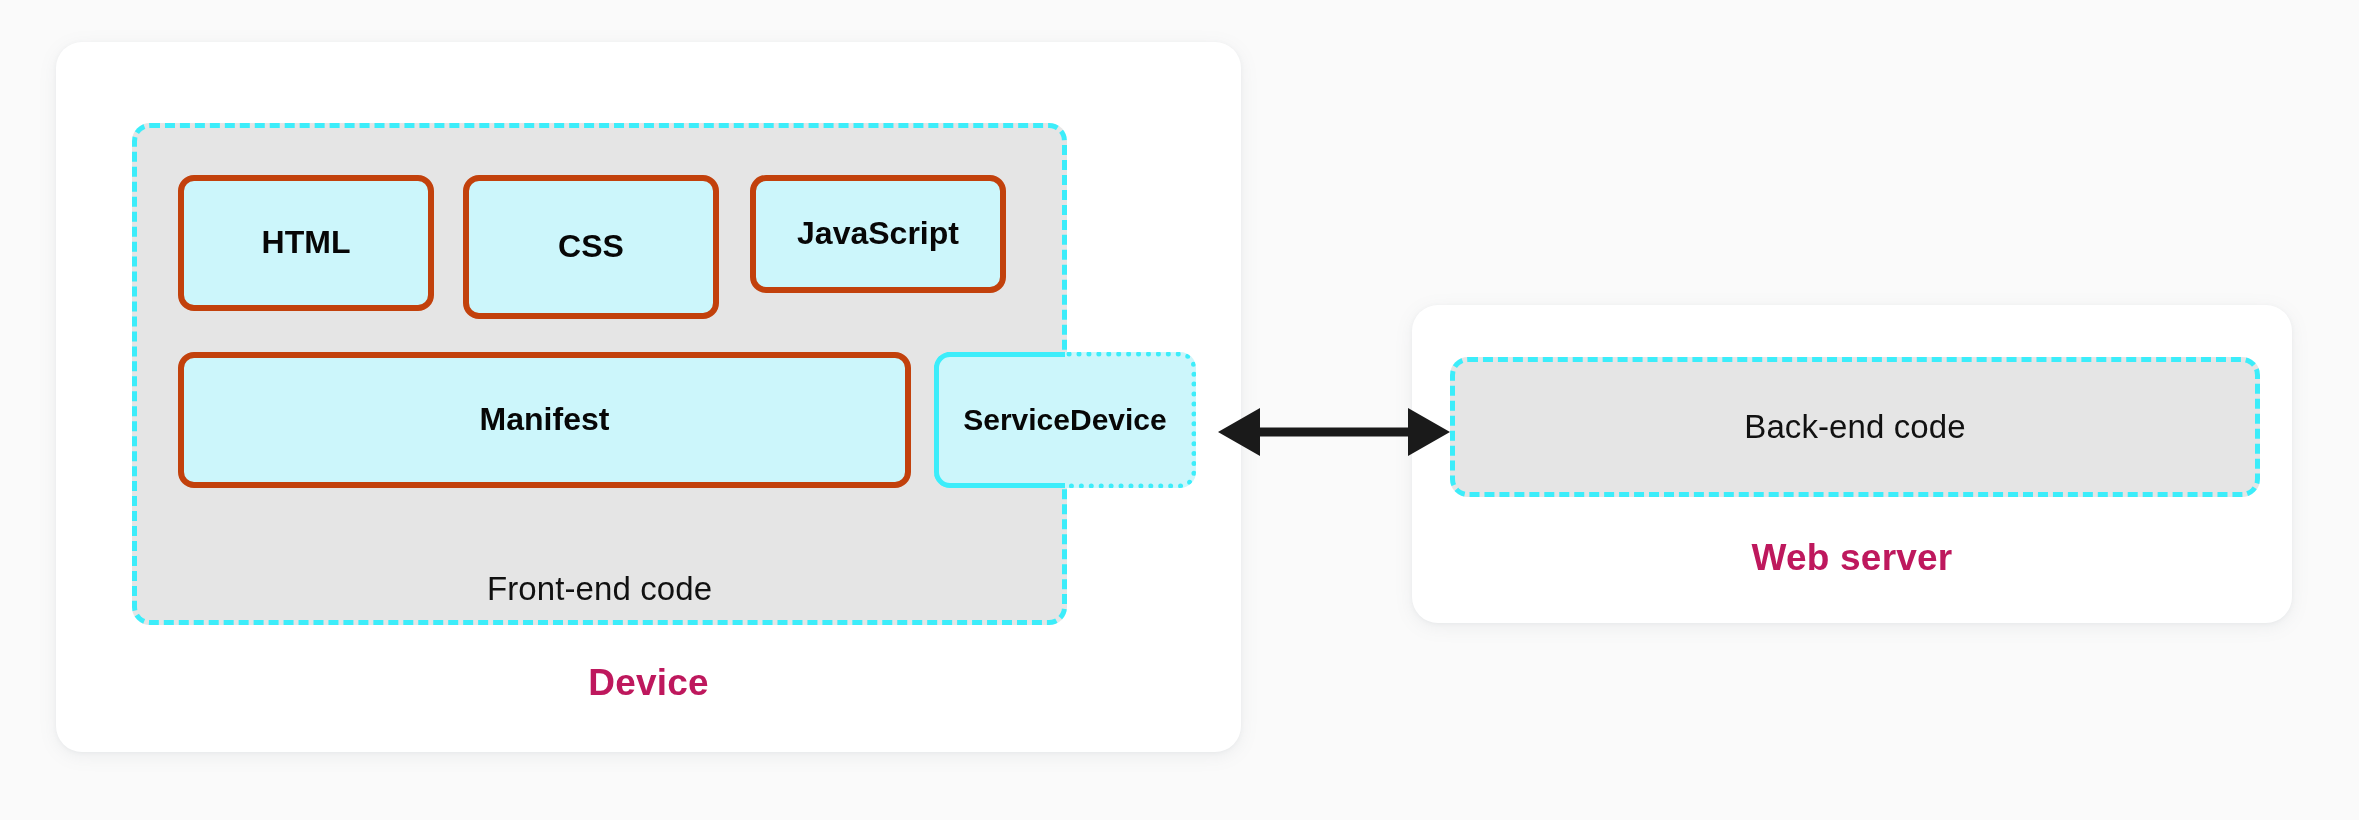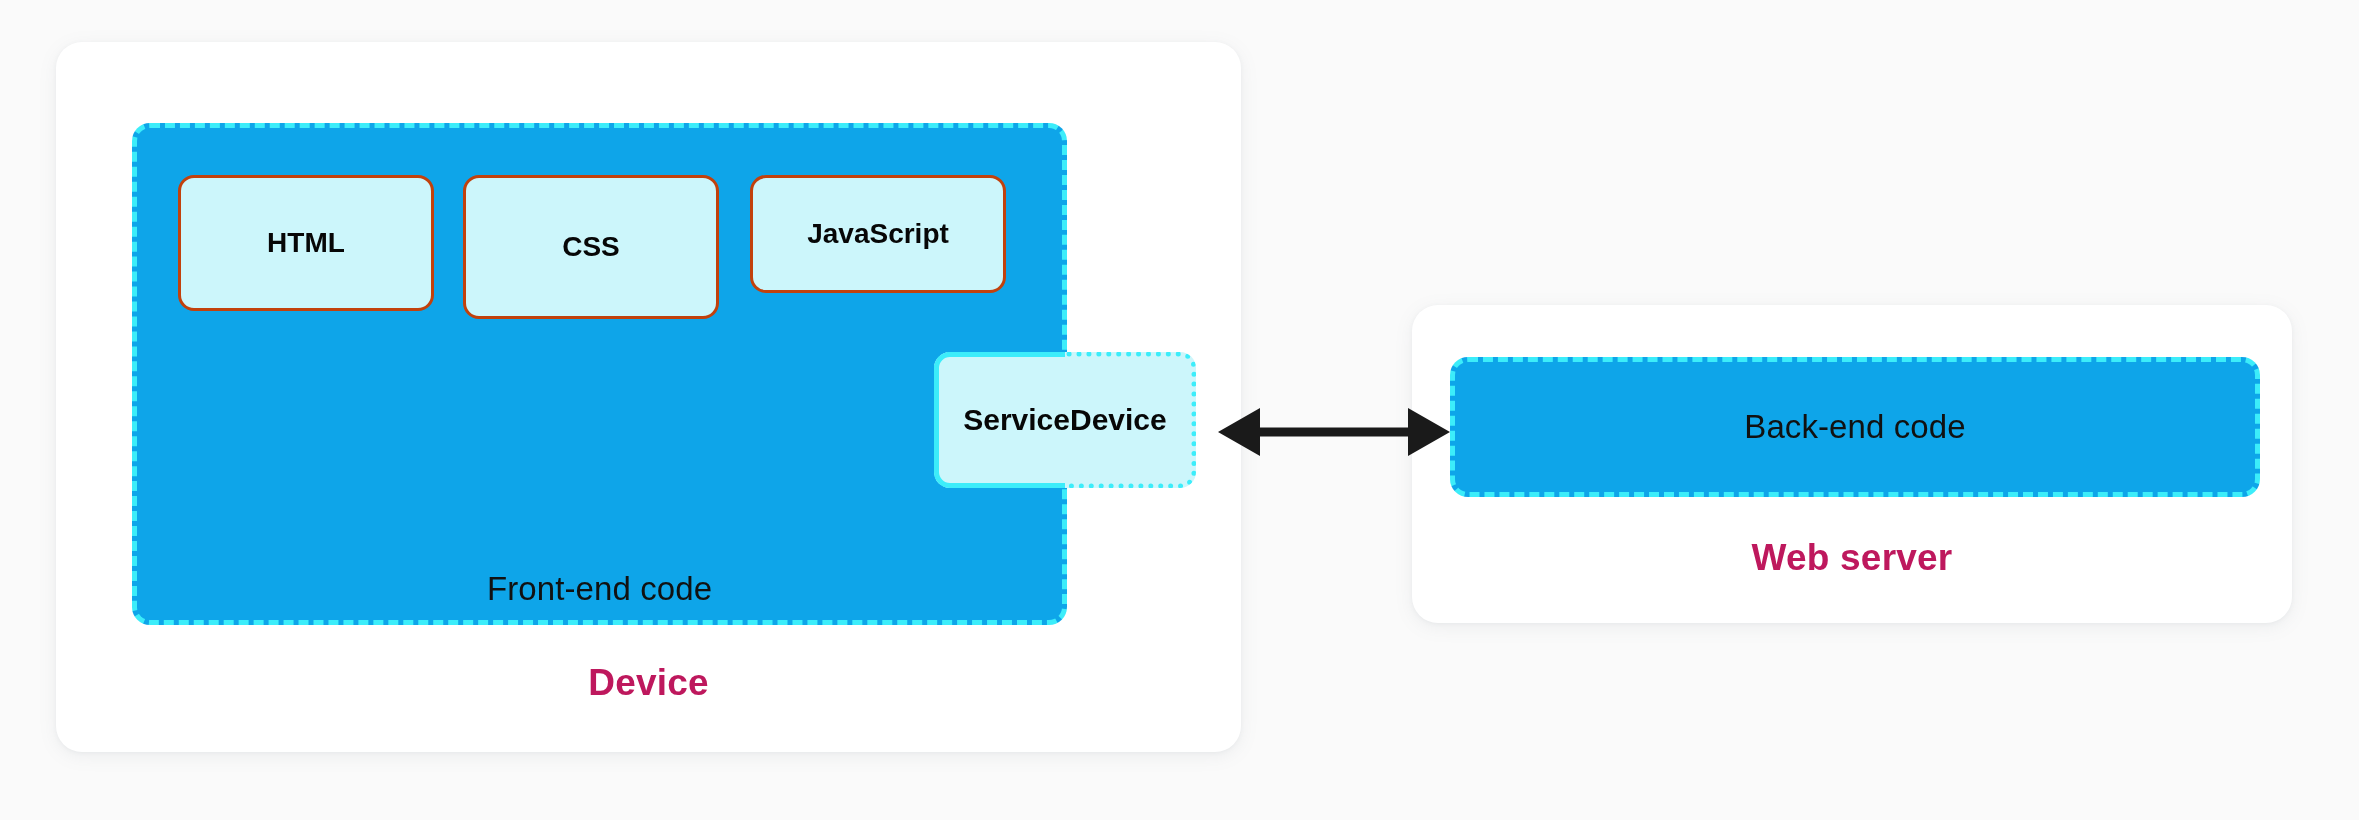--- a/index.html
+++ b/index.html
@@ -37,21 +37,21 @@
   .panel-server {
     left: 1412px;
     top: 305px;
     width: 880px;
     height: 318px;
   }
 
   
   .dashed-region {
     position: absolute;
-    background: #0ea5e9;
+    background: #e5e5e5;
     border: 5px dashed #3CEDFA;
     border-radius: 18px;
     box-sizing: border-box;
   }
   .region-frontend {
     left: 132px;
     top: 123px;
     width: 935px;
     height: 502px;
   }
@@ -90,28 +90,28 @@
     color: #be185d;
     letter-spacing: 0.2px;
   }
   .panel-device .panel-title { bottom: 48px; }
   .panel-server .panel-title { bottom: 44px; }
 
   
   .tech-box {
     position: absolute;
     background: #ccf6fb;
-    border: 3px solid #c2410c;
+    border: 6px solid #c2410c;
     border-radius: 16px;
     box-sizing: border-box;
     display: flex;
     align-items: center;
     justify-content: center;
     text-align: center;
-    font-size: 28px;
+    font-size: 32px;
     font-weight: 700;
     color: #070707;
     line-height: 1.18;
   }
 
   .box-html   { left: 178px; top: 175px;  width: 256px; height: 136px; }
   .box-css    { left: 463px; top: 175px;  width: 256px; height: 144px; }
   .box-js     { left: 750px; top: 175px;  width: 256px; height: 118px; }
   .box-manifest { left: 178px; top: 352px; width: 733px; height: 136px; }
 
@@ -192,20 +192,21 @@
   <div class="dashed-region region-frontend">
     <div class="region-label">Front-end code</div>
   </div>
 
   <div class="tech-box box-html">HTML</div>
 
   <div class="tech-box box-css">CSS</div>
 
   <div class="tech-box box-js">JavaScript</div>
 
+  <div class="tech-box box-manifest">Manifest</div>
 
   <div class="tech-box box-sw"></div>
   <div class="sw-solid-overlay"></div>
   <div class="sw-label-layer">
     <span>Service</span>
     <span>Device</span>
   </div>
 
   <svg class="arrow" viewBox="0 0 232 80">
     <line x1="30" y1="40" x2="202" y2="40" stroke="#1a1a1a" stroke-width="9" stroke-linecap="butt"></line>

